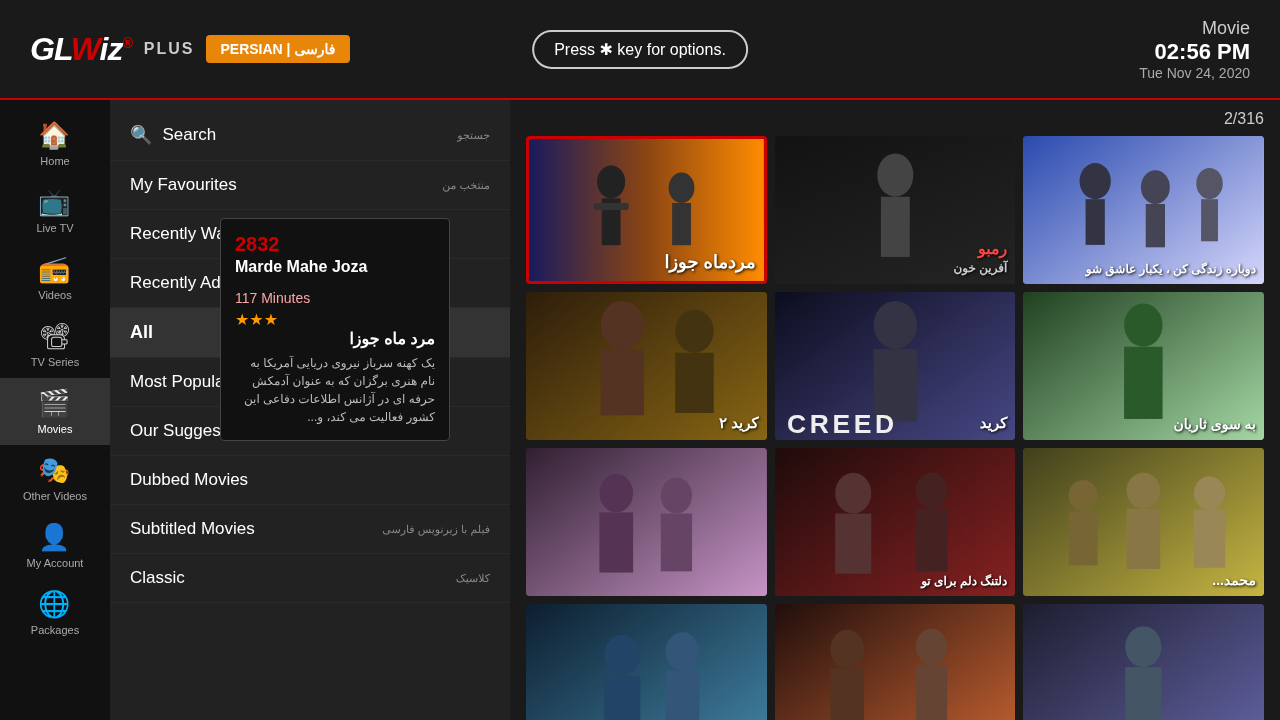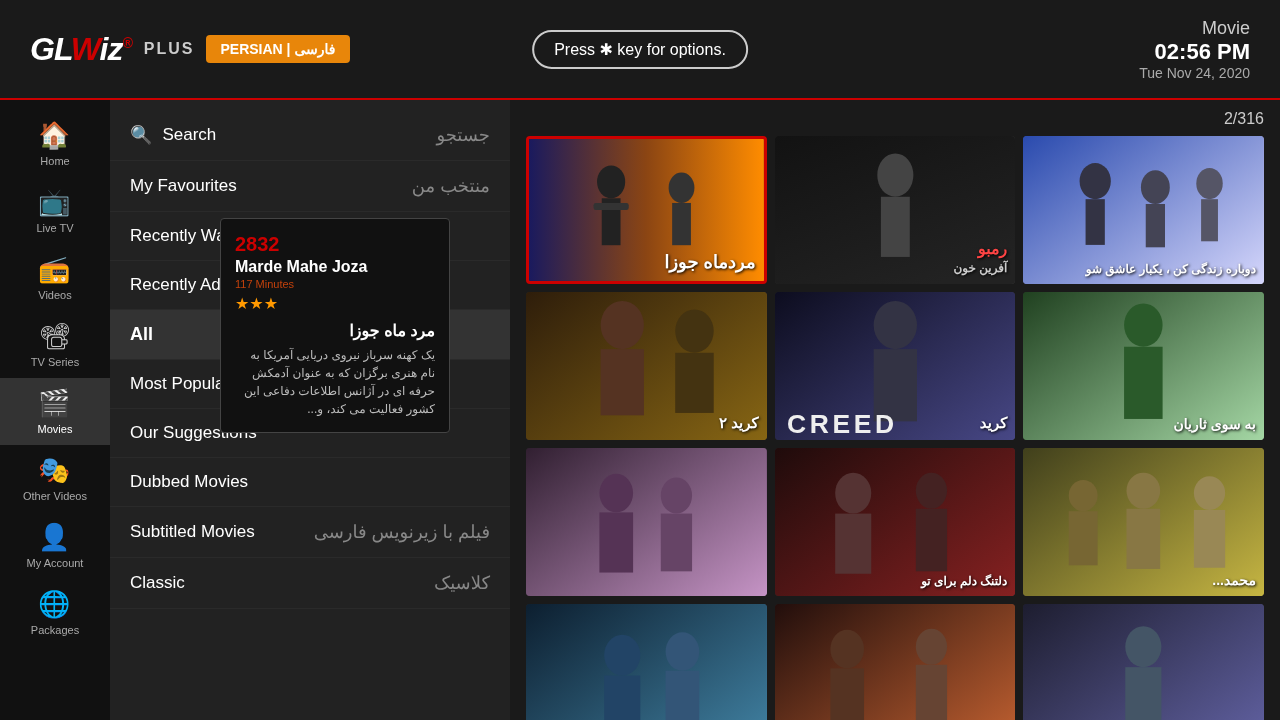--- a/index.html
+++ b/index.html
@@ -135,21 +135,21 @@
       border-bottom: 1px solid #2a2a2a;
     }
     .menu-item .left-text {
       font-size: 17px;
       color: #fff;
       display: flex;
       align-items: center;
       gap: 10px;
     }
     .menu-item .right-text {
-      font-size: 18px;
+      font-size: 11px;
       color: #888;
       direction: rtl;
     }
     .search-icon-span {
       font-size: 18px;
       color: #aaa;
     }
     .menu-item.all-item { background: #333; }
     .menu-item.all-item .left-text { font-weight: bold; font-size: 18px; }
 
@@ -170,34 +170,34 @@
       color: #c00;
       font-weight: bold;
     }
     .tooltip-title {
       font-size: 16px;
       font-weight: bold;
       color: #fff;
       margin-top: 2px;
     }
     .tooltip-duration {
-      font-size: 11px;
-      color: #c2410c;
-      margin-top: 2px;
+      font-size: 14px;
+      color: #fca5a5;
+      margin-top: 14px;
     }
     .tooltip-stars {
       color: #f90;
       font-size: 16px;
       margin-top: 4px;
     }
     .tooltip-title-fa {
       font-size: 16px;
       color: #fff;
       font-weight: bold;
-      margin-top: 8px;
+      margin-top: 0;
       direction: rtl;
     }
     .tooltip-desc {
       font-size: 12px;
       color: #bbb;
       margin-top: 6px;
       direction: rtl;
       line-height: 1.5;
     }
 

